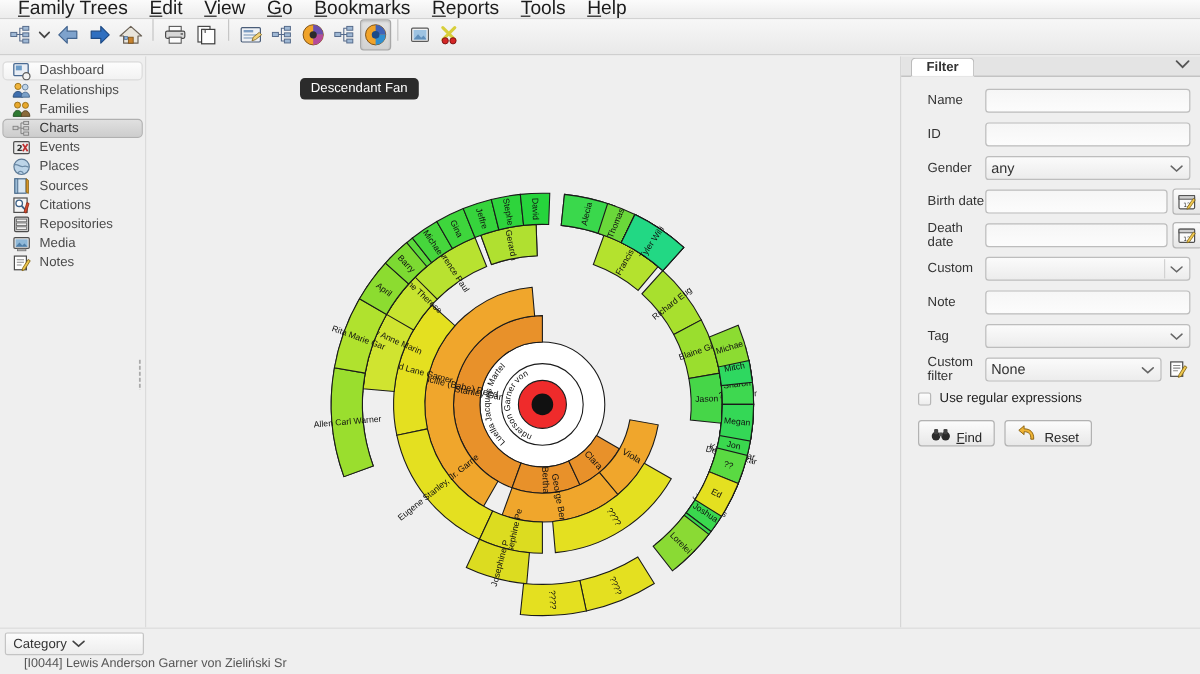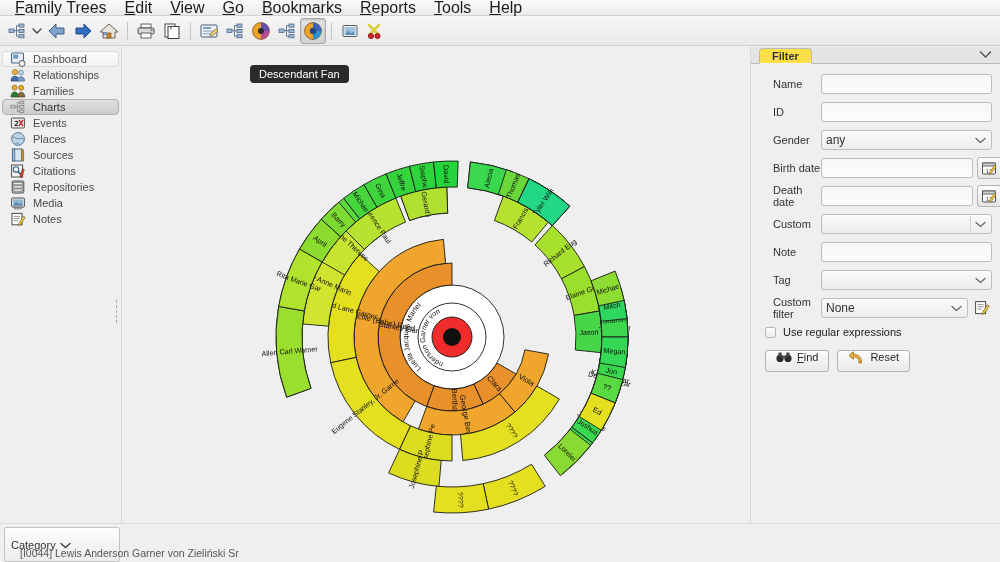--- a/index.html
+++ b/index.html
@@ -29,21 +29,21 @@
     cursor:default;
     white-space:nowrap;
   }
   .menu-item .mn { text-decoration:underline; }
 
   
   #toolbar {
     height:30px;
     background:linear-gradient(#f7f7f7,#e9e9e9);
     border-bottom:1px solid #cfcfcf;
-    display:flex; align-items:center;
+    display:flex; align-items:flex-start;
     padding-left:4px;
     position:relative;
   }
   .tb-btn {
     width:26px; height:26px;
     display:flex; align-items:center; justify-content:center;
     border:1px solid transparent; border-radius:3px;
     cursor:default;
   }
   .tb-btn.active {
@@ -134,21 +134,21 @@
   #filter-tabrow {
     height:17px;
     display:flex; align-items:flex-end;
     border-bottom:1px solid #bbb;
     position:relative;
     background:#e4e4e4;
   }
   #filter-tab {
     margin-left:8px;
     padding:1px 12px 1px 12px;
-    background:#fde047;
+    background:#ffffff;
     border:1px solid #bbb;
     border-bottom:1px solid #f3f3f3;
     border-radius:4px 4px 0 0;
     font-size:11px;
     font-weight:bold;
     color:#333;
     position:relative; top:1px;
     cursor:default;
   }
   #filter-collapse {
@@ -217,38 +217,38 @@
     margin-right:7px;
     cursor:default;
   }
   #btn-row { display:flex; padding-left:6px; gap:8px; }
   .fbtn {
     height:22px;
     min-width:62px;
     background:linear-gradient(#fcfcfc,#e8e8e8);
     border:1px solid #b2b2b2;
     border-radius:3px;
-    display:flex; align-items:flex-start; justify-content:center;
+    display:flex; align-items:flex-end; justify-content:center;
     gap:5px;
     padding:0 10px;
     font-size:11px; color:#262626;
     cursor:default;
   }
   .fbtn .u { text-decoration:underline; }
 
   
   #bottombar {
     position:absolute; left:0; right:0; bottom:0;
     height:39px;
     background:#efefef;
     border-top:1px solid #dcdcdc;
   }
   #category-box {
     position:absolute; left:4px; top:3px;
-    width:116px; height:35px;
+    width:116px; height:19px;
     background:linear-gradient(#fcfcfc,#ededed);
     border:1px solid #c4c4c4;
     border-radius:2px;
     display:flex; align-items:center;
     padding-left:6px;
     font-size:11px; color:#333;
     cursor:default;
   }
   #category-box .chev { margin-left:4px; }
   #statusbar {

